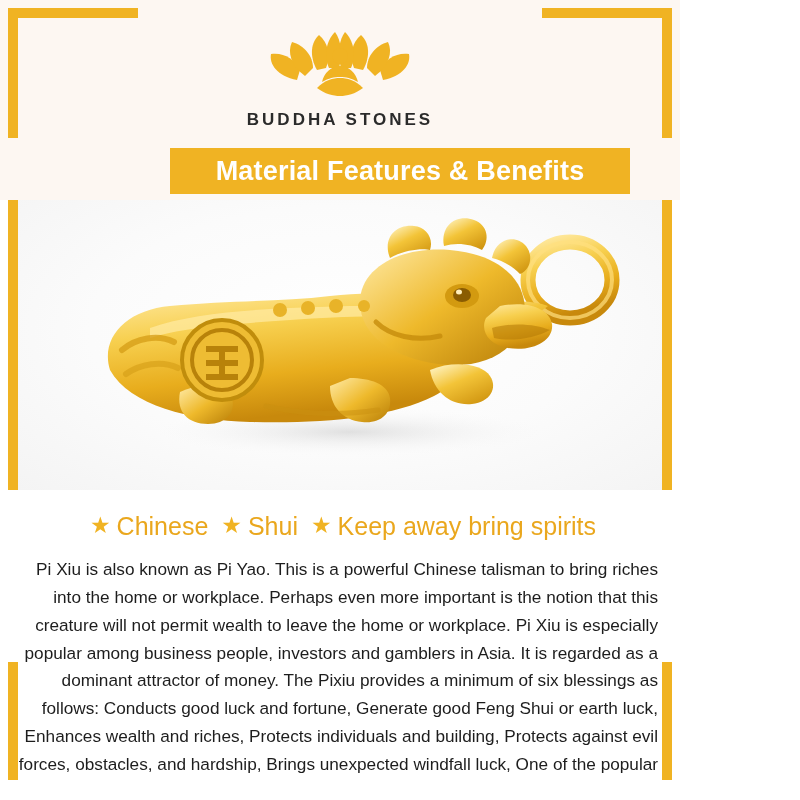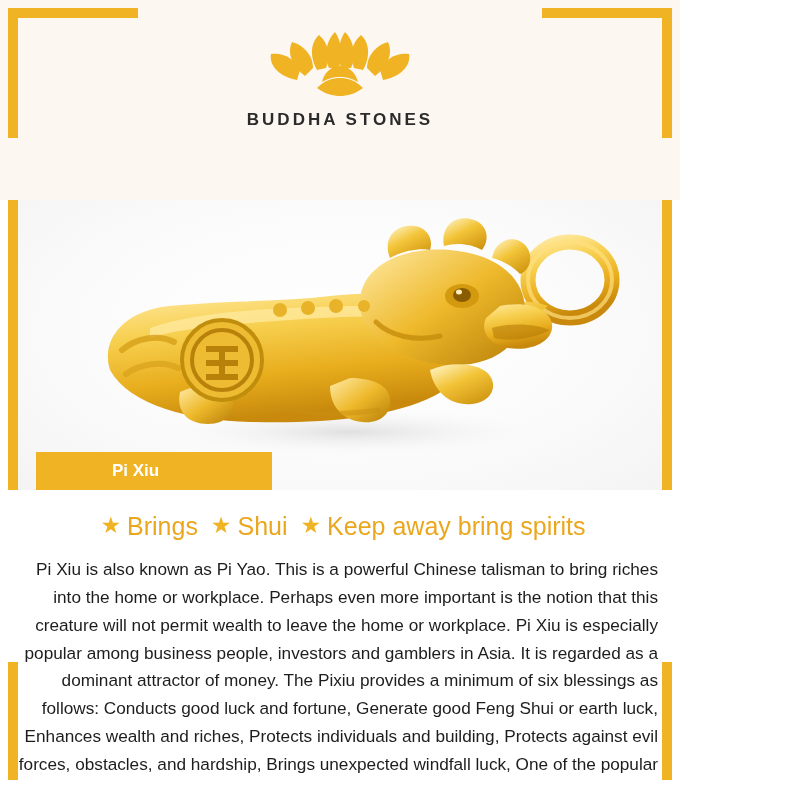--- a/index.html
+++ b/index.html
@@ -223,20 +223,23 @@
         <path d="M96 50 C102 36 98 22 90 14 C84 22 82 36 86 50 Z"></path>
 
         <circle cx="85" cy="38" r="8"></circle>
         <path d="M85 48 C76 48 69 55 67 64 C74 60 79 59 85 59 C91 59 96 60 103 64 C101 55 94 48 85 48 Z"></path>
         <path d="M62 70 C70 62 78 60 85 60 C92 60 100 62 108 70 C100 76 92 78 85 78 C78 78 70 76 62 70 Z"></path>
       </g>
     </svg>
     <span class="logo-text">BUDDHA STONES</span>
   </div>
 
+  <div class="title-banner">
+    <span class="title-text">Material Features &amp; Benefits</span>
+  </div>
 
   <div class="corner corner-tl"></div>
   <div class="corner corner-tr"></div>
   <div class="corner corner-bl"></div>
   <div class="corner corner-br"></div>
   <div class="left-bar"></div>
   <div class="right-bar"></div>
 
   <div class="hero">
     <div class="hero-stage"></div>
@@ -311,27 +314,24 @@
       <path d="M236 196 C268 204 310 206 348 200" fill="none" stroke="#c9900f" stroke-width="5" stroke-linecap="round" opacity="0.5"></path>
 
       <g fill="#e8b328">
         <circle cx="250" cy="100" r="7"></circle>
         <circle cx="278" cy="98" r="7"></circle>
         <circle cx="306" cy="96" r="7"></circle>
         <circle cx="334" cy="96" r="6"></circle>
       </g>
     </svg>
 
-    <div class="caption-tag">
-      <span class="caption-text">Pi Xiu</span>
-    </div>
   </div>
 
   <div class="benefits">
-    <span class="star">★</span><span class="bterm">Brings</span>
+    <span class="star">★</span><span class="bterm">Chinese</span>
     <span class="star">★</span><span class="bterm">Shui</span>
     <span class="star">★</span><span class="bterm">Keep away bring spirits</span>
   </div>
 
   <div class="body-copy">Pi Xiu is also known as Pi Yao. This is a powerful Chinese talisman to bring riches into the home or workplace. Perhaps even more important is the notion that this creature will not permit wealth to leave the home or workplace. Pi Xiu is especially popular among business people, investors and gamblers in Asia. It is regarded as a dominant attractor of money. The Pixiu provides a minimum of six blessings as follows: Conducts good luck and fortune, Generate good Feng Shui or earth luck, Enhances wealth and riches, Protects individuals and building, Protects against evil forces, obstacles, and hardship, Brings unexpected windfall luck, One of the popular ways to retain a Pixiu is to wear it on a bracelet.</div>
 
   <div class="bottom-strip"></div>
 </div>
 
 </body></html>

